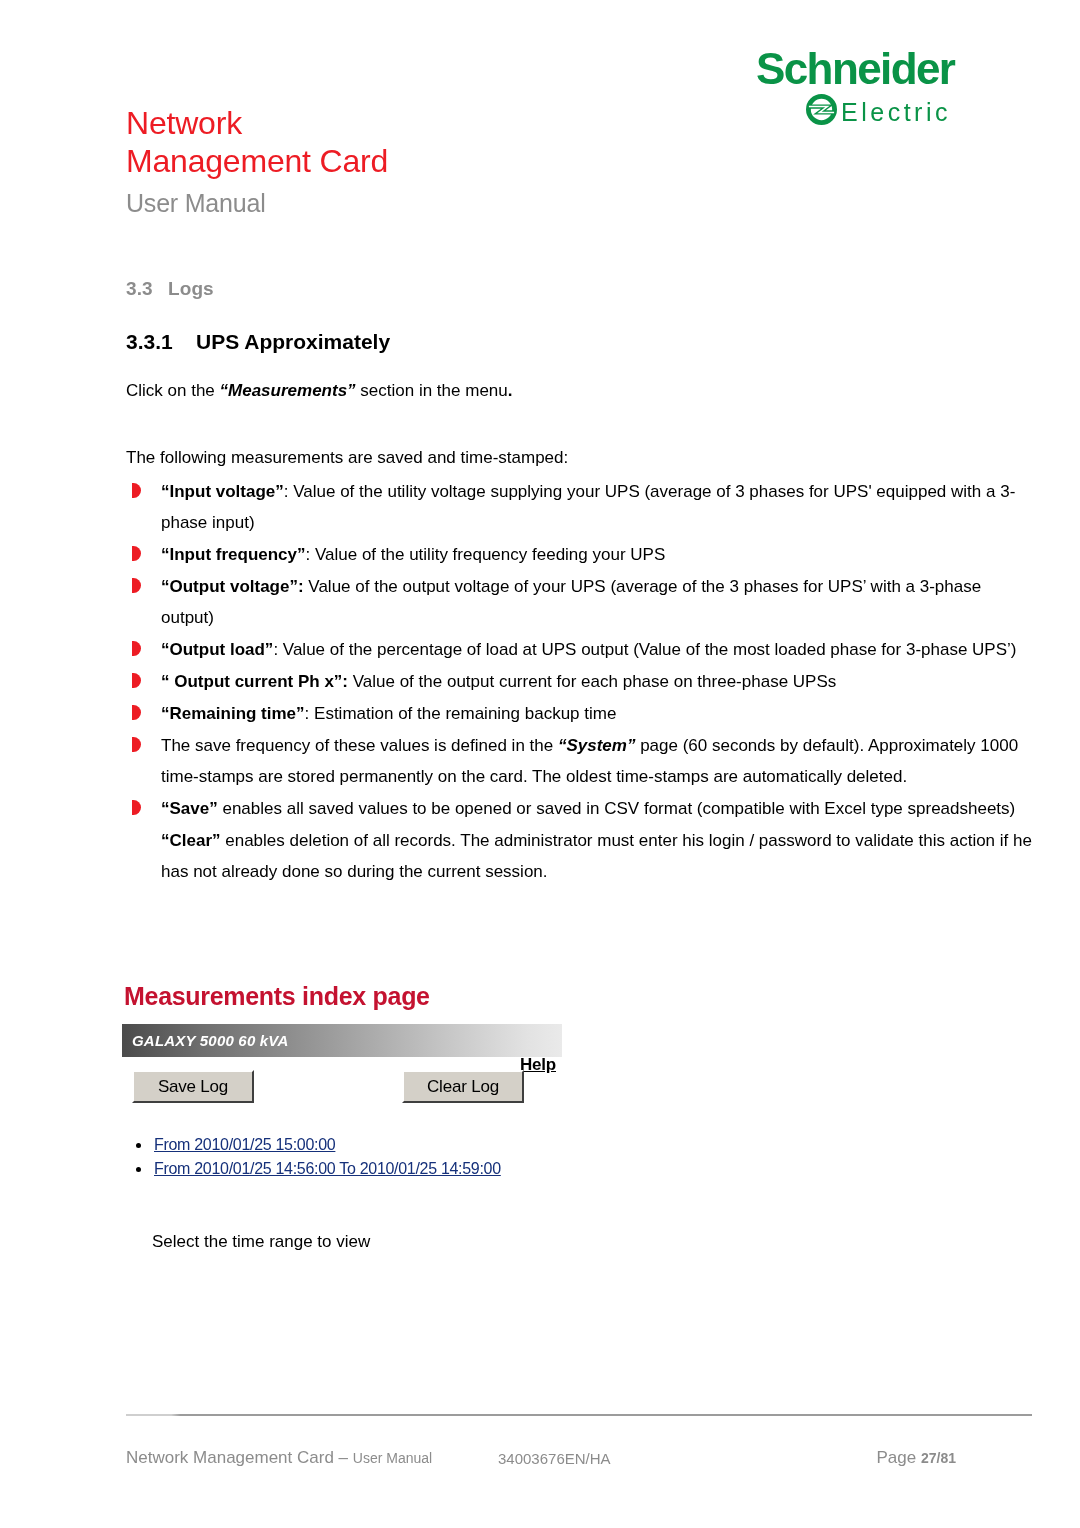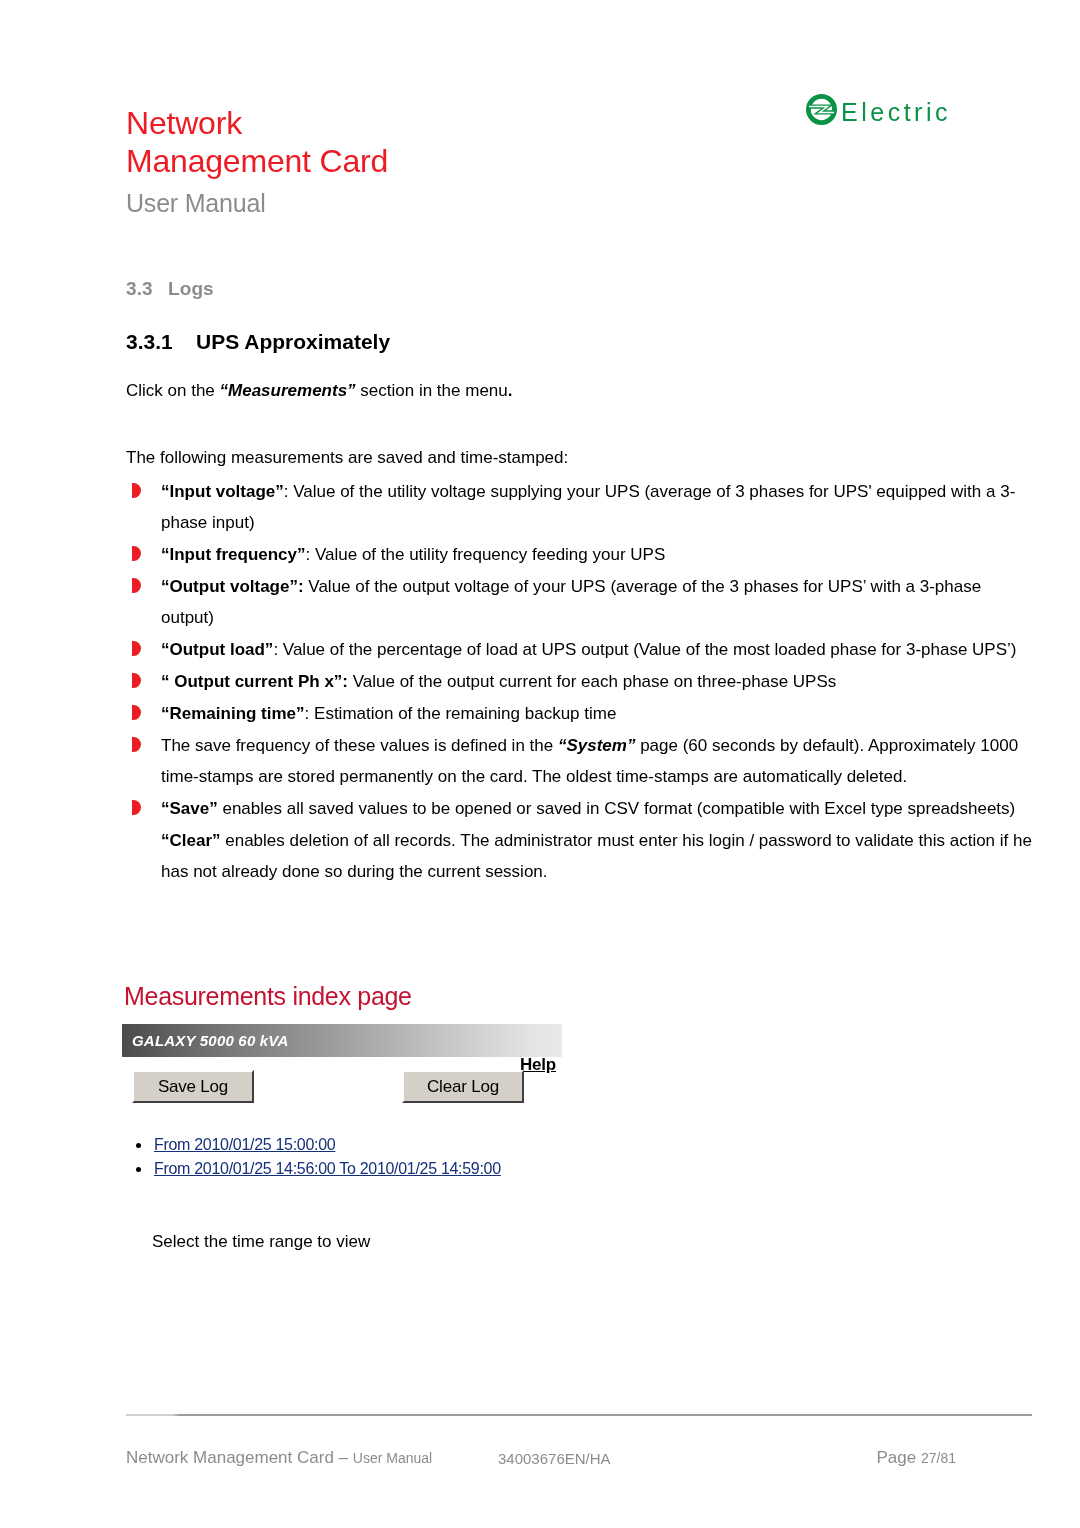--- a/index.html
+++ b/index.html
@@ -156,21 +156,21 @@
   .shot {
     position: absolute;
     left: 120px;
     top: 982px;
     width: 452px;
     background: #ffffff;
     font-family: "Liberation Sans", sans-serif;
   }
   .shot-title {
     font-size: 25px;
-    font-weight: normal;
+    font-weight: bold;
     color: #C41230;
     letter-spacing: -0.3px;
     margin: 0 0 14px 4px;
     line-height: 28px;
   }
   .shot-bar {
     position: relative;
     height: 33px;
     width: 440px;
     margin-left: 2px;
@@ -297,35 +297,36 @@
     top: 2px;
     font-size: 15px;
   }
   .footer-right {
     position: absolute;
     right: 76px;
     top: 0;
     font-size: 17px;
     white-space: nowrap;
   }
-  .footer-right .small { font-size: 14px; }
+  .footer-right .small { font-size: 14px; font-weight: bold; }
 </style>
 </head>
 <body>
 
 <div class="page">
 
   <div class="header">
     <div class="doc-title">
       <span class="line">Network</span>
       <span class="line">Management Card</span>
       <span class="doc-subtitle">User Manual</span>
     </div>
 
     <div class="logo">
+      <span class="logo-schneider">Schneider</span>
       <div class="logo-bottom">
         <span class="logo-mark">
           <svg width="31" height="31" viewBox="0 0 32 32" xmlns="http://www.w3.org/2000/svg">
             <circle cx="16" cy="16" r="13.5" fill="none" stroke="#0A9347" stroke-width="5"></circle>
             <path d="M3 13 L22 13 L14 19 L29 19" fill="none" stroke="#0A9347" stroke-width="4.4" stroke-linecap="butt"></path>
             <path d="M3 13 L22 13 L14 19 L29 19" fill="none" stroke="#ffffff" stroke-width="1.6"></path>
           </svg>
         </span>
         <span class="logo-electric">Electric</span>
       </div>

